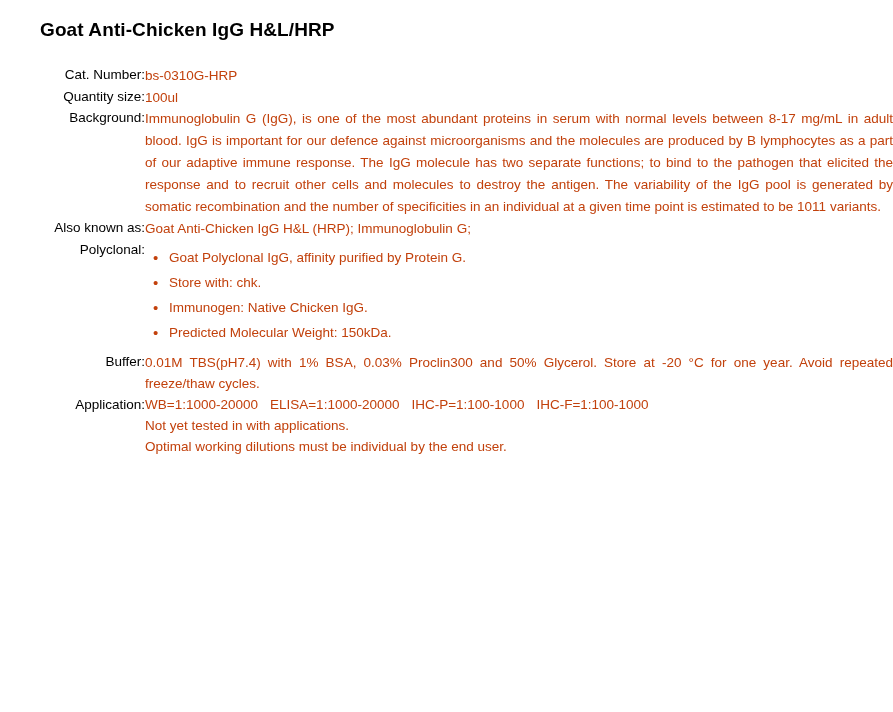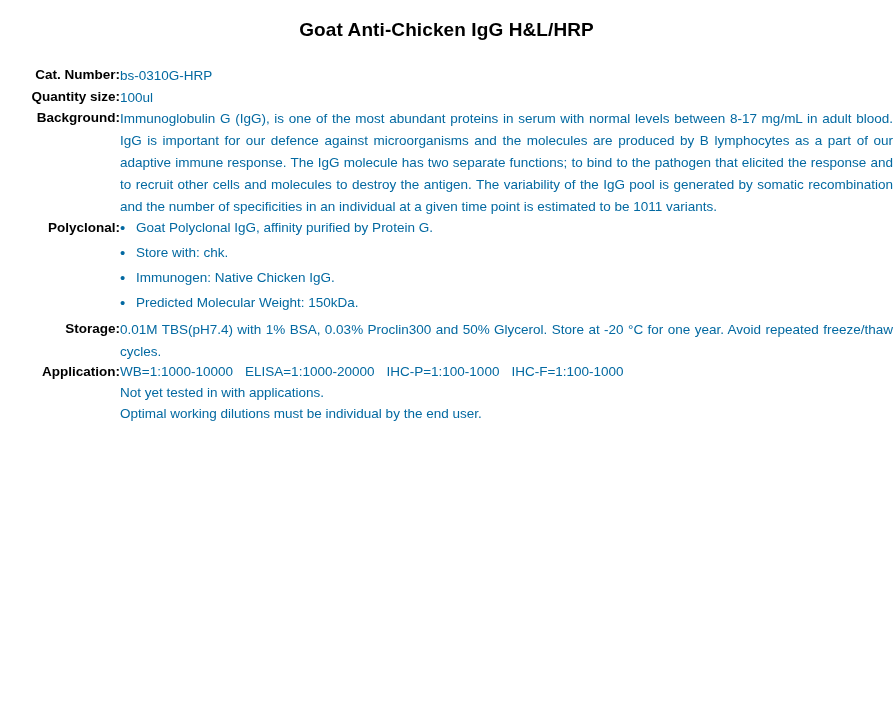--- a/index.html
+++ b/index.html
@@ -15,63 +15,63 @@
     overflow: hidden;
   }
   .sheet {
     width: 893px;
     height: 712px;
     box-sizing: border-box;
     padding: 0;
     position: relative;
   }
   .doc-title {
-    text-align: center;
+    text-align: left;
     font-size: 19px;
     font-weight: bold;
     letter-spacing: 0.1px;
     margin: 18px 0 0 0;
     padding: 0 40px;
     line-height: 1.3;
   }
   table.spec {
     width: 893px;
     border-collapse: collapse;
     margin-top: 22px;
     table-layout: fixed;
   }
   table.spec td {
     vertical-align: top;
     padding: 0;
   }
   td.label {
-    width: 120px;
+    width: 145px;
     text-align: right;
     font-size: 13.5px;
-    font-weight: bold;
+    font-weight: normal;
     padding-right: 14px;
     padding-top: 9px;
     padding-bottom: 9px;
     white-space: nowrap;
     line-height: 1.45;
   }
   td.value {
     font-size: 13.5px;
     font-weight: normal;
     padding-top: 9px;
     padding-bottom: 9px;
     padding-right: 36px;
     line-height: 1.62;
-    color: #0369a1;
+    color: #c2410c;
   }
   .just {
     text-align: justify;
   }
   ul.bullets {
-    margin: 0;
+    margin: 8px;
     padding: 0;
     list-style: none;
   }
   ul.bullets li {
     position: relative;
     padding-left: 16px;
     margin-bottom: 5px;
     line-height: 1.5;
   }
   ul.bullets li:before {
@@ -111,43 +111,47 @@
         <td class="label">Quantity size:</td>
         <td class="value">100ul</td>
       </tr>
 
 
       <tr>
         <td class="label">Background:</td>
         <td class="value just">Immunoglobulin G (IgG), is one of the most abundant proteins in serum with normal levels between 8-17 mg/mL in adult blood. IgG is important for our defence against microorganisms and the molecules are produced by B lymphocytes as a part of our adaptive immune response. The IgG molecule has two separate functions; to bind to the pathogen that elicited the response and to recruit other cells and molecules to destroy the antigen. The variability of the IgG pool is generated by somatic recombination and the number of specificities in an individual at a given time point is estimated to be 1011 variants.</td>
       </tr>
 
+      <tr>
+        <td class="label">Also known as:</td>
+        <td class="value">Goat Anti-Chicken IgG H&amp;L (HRP); Immunoglobulin G;</td>
+      </tr>
 
       <tr>
         <td class="label">Polyclonal:</td>
         <td class="value">
           <ul class="bullets">
             <li>Goat Polyclonal IgG, affinity purified by Protein G.</li>
             <li>Store with: chk.</li>
             <li>Immunogen: Native Chicken IgG.</li>
             <li>Predicted Molecular Weight: 150kDa.</li>
           </ul>
         </td>
       </tr>
 
       <tr>
-        <td class="label">Storage:</td>
+        <td class="label">Buffer:</td>
         <td class="value just">0.01M TBS(pH7.4) with 1% BSA, 0.03% Proclin300 and 50% Glycerol. Store at -20 °C for one year. Avoid repeated freeze/thaw cycles.</td>
       </tr>
 
       <tr>
         <td class="label">Application:</td>
         <td class="value">
           <div class="app-line">
-            <span>WB=1:1000-10000</span><span class="nowrap-gap"></span><span>ELISA=1:1000-20000</span><span class="nowrap-gap"></span><span>IHC-P=1:100-1000</span><span class="nowrap-gap"></span><span>IHC-F=1:100-1000</span>
+            <span>WB=1:1000-20000</span><span class="nowrap-gap"></span><span>ELISA=1:1000-20000</span><span class="nowrap-gap"></span><span>IHC-P=1:100-1000</span><span class="nowrap-gap"></span><span>IHC-F=1:100-1000</span>
           </div>
           <div class="app-line">Not yet tested in with applications.</div>
           <div class="app-line">Optimal working dilutions must be individual by the end user.</div>
         </td>
       </tr>
     </tbody>
   </table>
 
 </div>
 

